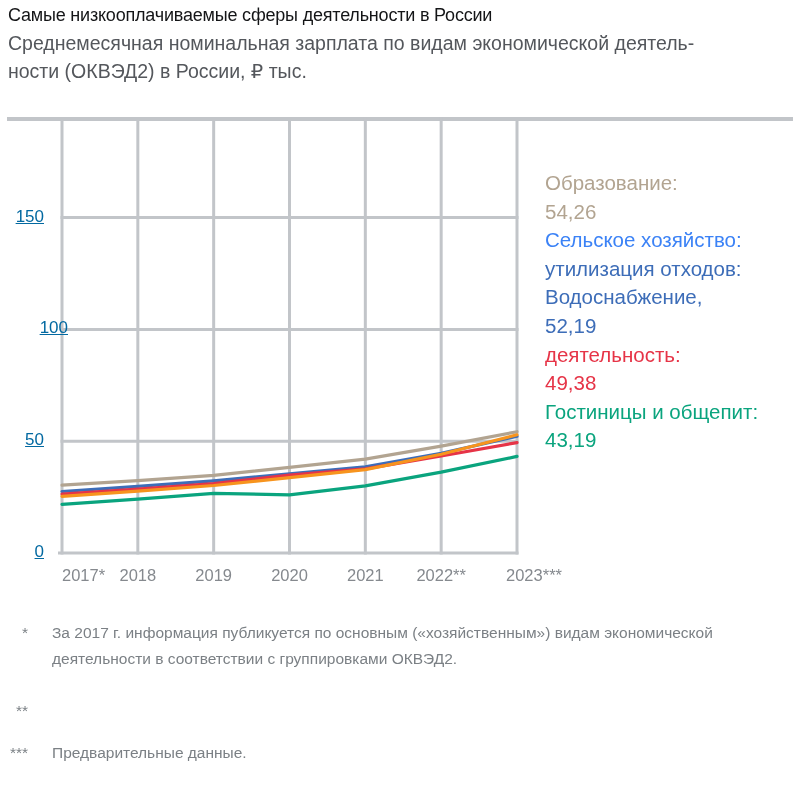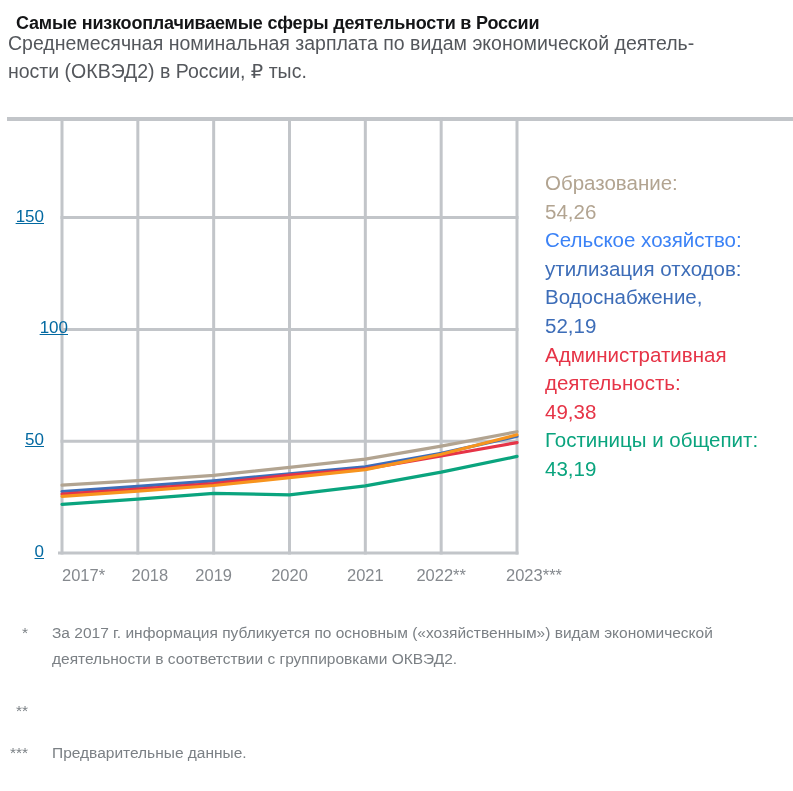--- a/index.html
+++ b/index.html
@@ -1,19 +1,19 @@
 <!DOCTYPE html>
 <html lang="ru"><head>
 <meta charset="utf-8">
 <style>
   html,body{margin:0;padding:0;background:#fff;}
   body{font-family:"Liberation Sans","DejaVu Sans",sans-serif;-webkit-font-smoothing:antialiased;}
   .page{position:relative;width:793px;height:791px;background:#fff;overflow:hidden;}
 
-  .title{position:absolute;left:8px;top:5px;margin:8px;font-size:18px;font-weight:700;color:#141517;letter-spacing:-0.2px;white-space:nowrap;}
+  .title{position:absolute;left:8px;top:5px;margin:0;font-size:18px;font-weight:400;color:#141517;letter-spacing:-0.2px;white-space:nowrap;}
   .subtitle{position:absolute;left:8px;top:29px;margin:0;font-size:19.5px;line-height:28px;color:#54575c;font-weight:400;}
 
   .chart{position:absolute;left:0;top:0;width:793px;height:600px;}
   .chart svg{position:absolute;left:0;top:0;display:block;}
   .ytick{position:absolute;left:0;width:44px;text-align:right;font-size:17px;color:#0369a1;text-decoration:underline;}
   .xtick{position:absolute;top:566px;font-size:16.5px;color:#85898e;white-space:nowrap;}
   .legend{position:absolute;left:545px;top:169px;width:246px;}
   .legend-line{font-size:20.5px;line-height:28.6px;white-space:nowrap;}
 
   .footnotes{position:absolute;left:0;top:620px;width:785px;}
@@ -48,42 +48,41 @@
         <polyline points="62.0,504.3 137.8,499.1 213.7,493.3 289.5,494.9 365.3,485.9 441.2,472.1 517.0,456.4" fill="none" stroke="#0aa47e" stroke-width="3.2" stroke-linejoin="round" stroke-linecap="round"></polyline>
       </svg>
     <div id="yticks">
         <div class="ytick" style="top: 542px;">0</div>
         <div class="ytick" style="top: 430.2px;">50</div>
         <div class="ytick" style="top: 318.4px; margin-left: 24px;">100</div>
         <div class="ytick" style="top: 206.6px;">150</div>
       </div>
     <div id="xticks">
         <div class="xtick" style="left: 62px;">2017*</div>
-        <div class="xtick" style="left: 137.833px; transform: translateX(-50%); margin-left: 12px;">2018</div>
+        <div class="xtick" style="left: 137.833px; transform: translateX(-50%);">2018</div>
         <div class="xtick" style="left: 213.667px; transform: translateX(-50%);">2019</div>
         <div class="xtick" style="left: 289.5px; transform: translateX(-50%);">2020</div>
         <div class="xtick" style="left: 365.333px; transform: translateX(-50%);">2021</div>
         <div class="xtick" style="left: 441.167px; transform: translateX(-50%);">2022**</div>
         <div class="xtick" style="left: 534px; transform: translateX(-50%);">2023***</div>
       </div>
     <div id="legend" class="legend">
         <div class="legend-item" style="color: rgb(178, 164, 145);">
           <div class="legend-line">Образование:</div>
           <div class="legend-line">54,26</div>
         </div>
         <div class="legend-item" style="color: #3b82f6;">
           <div class="legend-line">Сельское хозяйство:</div>
         </div>
         <div class="legend-item" style="color: rgb(61, 109, 184);">
           <div class="legend-line">утилизация отходов:</div>
           <div class="legend-line">Водоснабжение,</div>
           <div class="legend-line">52,19</div>
         </div>
         <div class="legend-item" style="color: rgb(230, 52, 71);">
-          <div class="legend-line">Административная</div>
           <div class="legend-line">деятельность:</div>
           <div class="legend-line">49,38</div>
         </div>
         <div class="legend-item" style="color: rgb(10, 164, 126);">
           <div class="legend-line">Гостиницы и общепит:</div>
           <div class="legend-line">43,19</div>
         </div>
       </div>
   </div>
 

